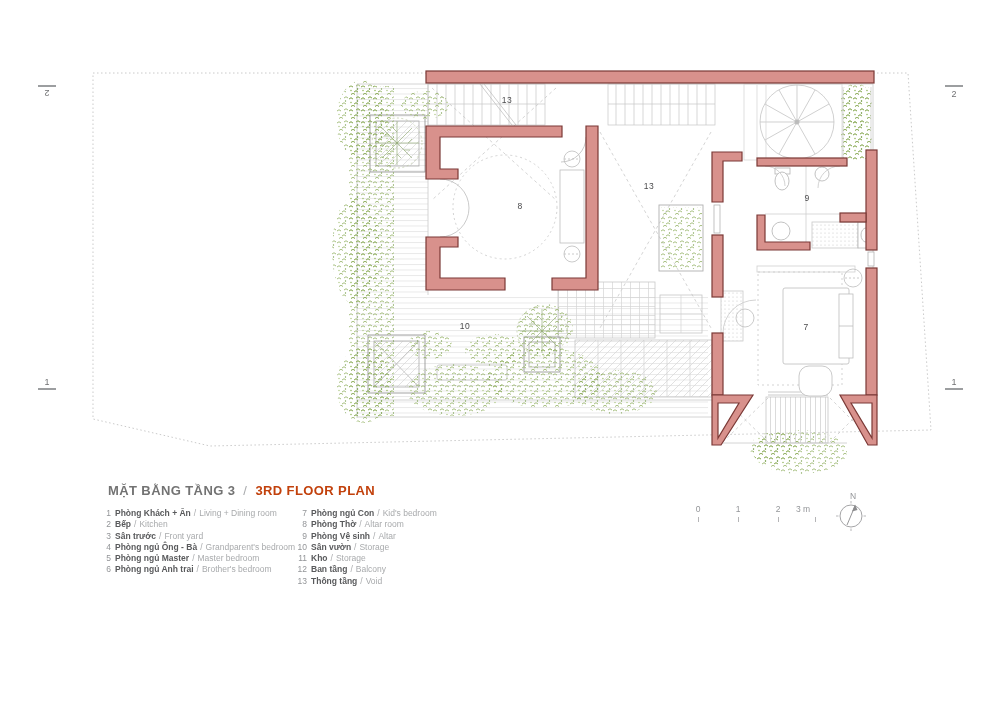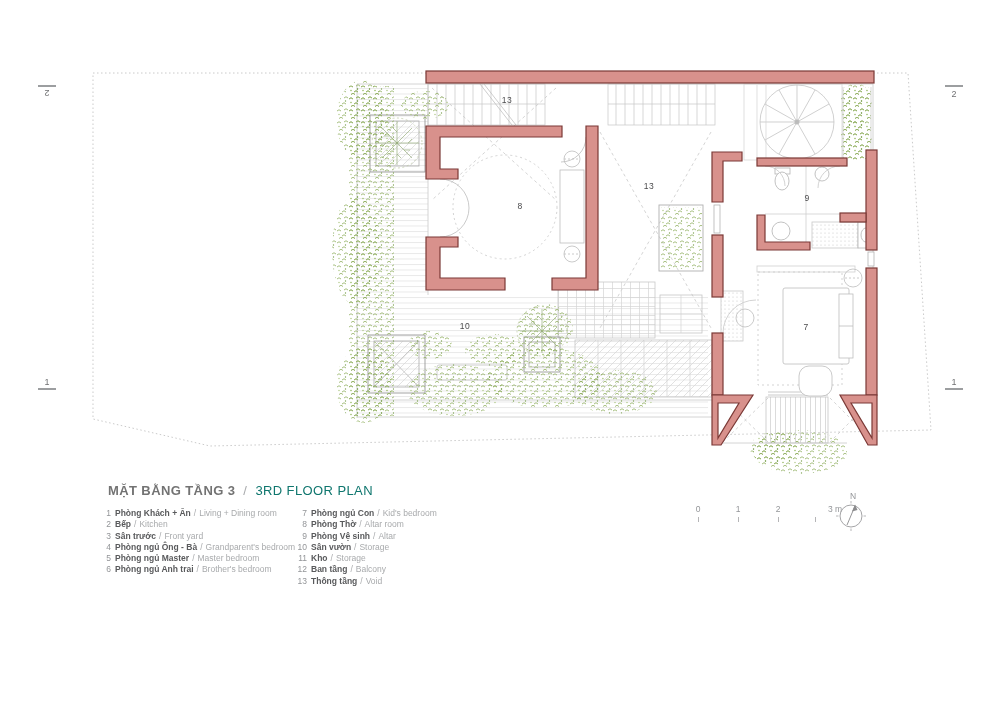--- a/index.html
+++ b/index.html
@@ -3,21 +3,21 @@
 <meta charset="utf-8">
 <style>
   html,body { margin:0; padding:0; background:#ffffff; }
   .canvas { position:relative; width:1000px; height:707px; background:#ffffff;
             font-family:"Liberation Sans", sans-serif; overflow:hidden; }
   svg.plan { position:absolute; left:0; top:0; display:block; }
 
   .title { position:absolute; left:108px; top:483px; font-size:13px; letter-spacing:0.4px; white-space:nowrap; }
   .title .main { font-weight:bold; color:#737373; }
   .title .sep  { color:#a8aaac; margin:0 4px; }
-  .title .sub  { color:#0f766e; }
+  .title .sub  { color:#c2410c;font-weight:bold; }
 
   .legend { position:absolute; top:508px; font-size:8.5px; }
   .legend.col1 { left:100px; }
   .legend.col2 { left:296px; }
   .lrow { display:flex; line-height:11.3px; white-space:nowrap; }
   .lnum { width:11px; text-align:right; margin-right:4px; color:#939598; }
   .lvi  { font-weight:bold; color:#595a5c; }
   .lsep { margin:0 3px; color:#a8aaac; }
   .len  { color:#a8aaac; }
 
@@ -322,21 +322,21 @@
     <span class="lvi">Thông tầng</span>
     <span class="lsep">/</span>
     <span class="len">Void</span>
   </div>
 </div>
 
 <div class="scalebar">
   <span class="sb-label" style="left:3px">0</span>
   <span class="sb-label" style="left:43px">1</span>
   <span class="sb-label" style="left:83px">2</span>
-  <span class="sb-label" style="left:140px">3 m</span>
+  <span class="sb-label" style="left:108px">3 m</span>
   <span class="sb-tick" style="left:3px"></span>
   <span class="sb-tick" style="left:43px"></span>
   <span class="sb-tick" style="left:83px"></span>
   <span class="sb-tick" style="left:120px"></span>
 </div>
 
 <svg class="compass" width="36" height="42" viewBox="0 0 36 42">
   <text x="20" y="9" font-size="8.5" fill="#939598" text-anchor="middle" font-family="Liberation Sans, sans-serif">N</text>
   <circle cx="18" cy="26" r="11" fill="none" stroke="#a5a5a7" stroke-width="1"></circle>
   <path d="M18,13.5 V11 M18,38.5 V41 M5.5,26 H3 M30.5,26 H33" stroke="#a5a5a7" stroke-width="0.8"></path>

